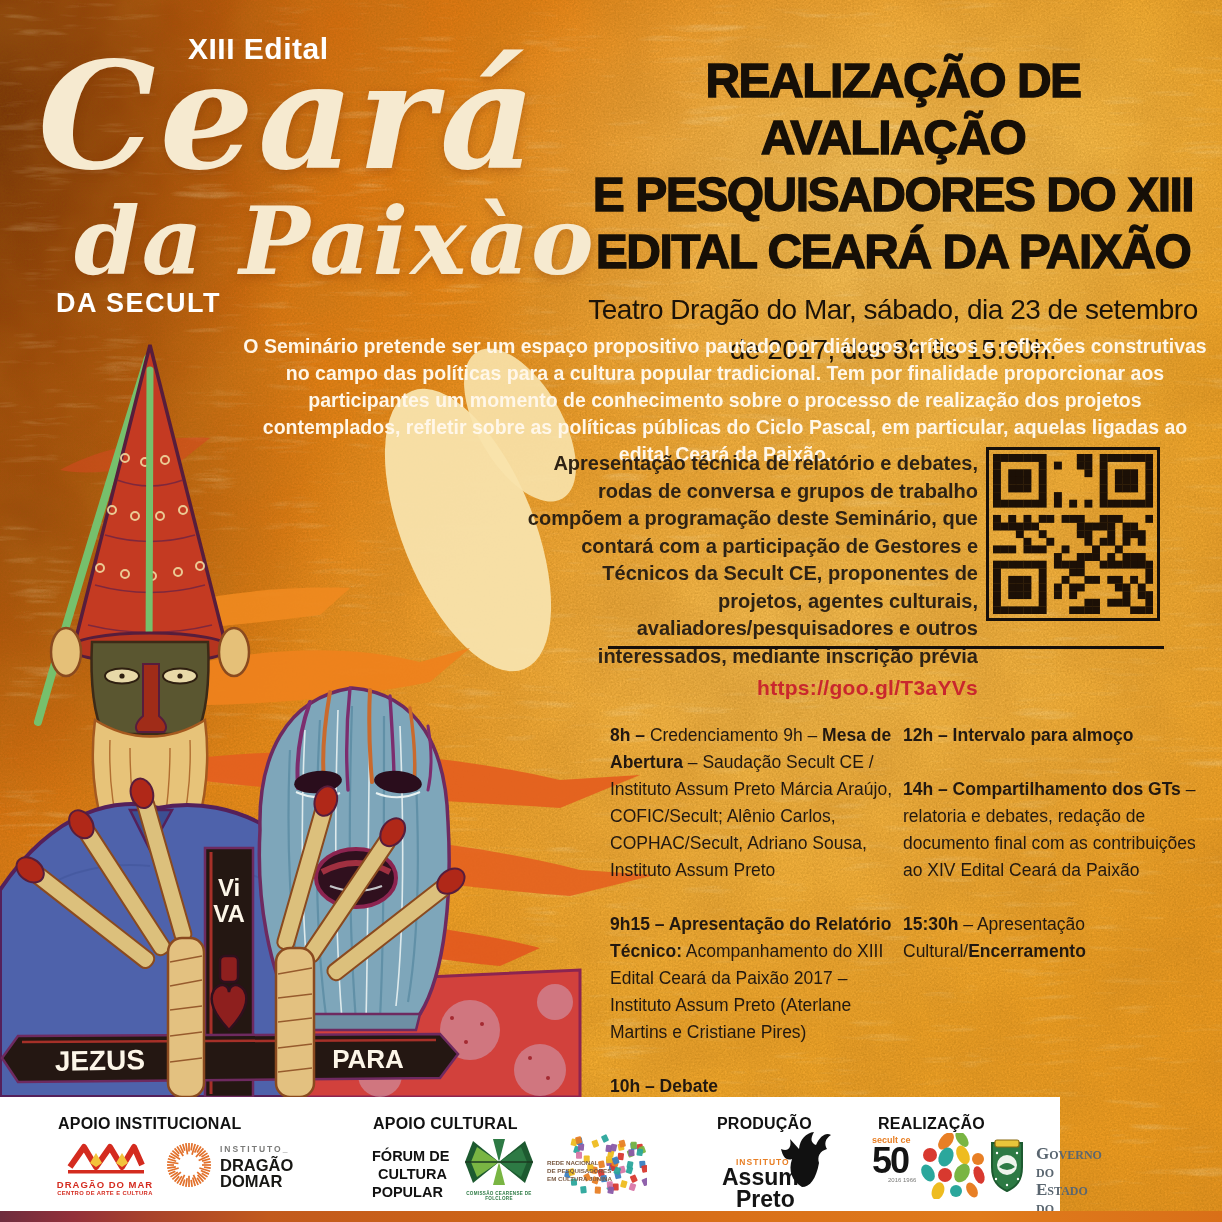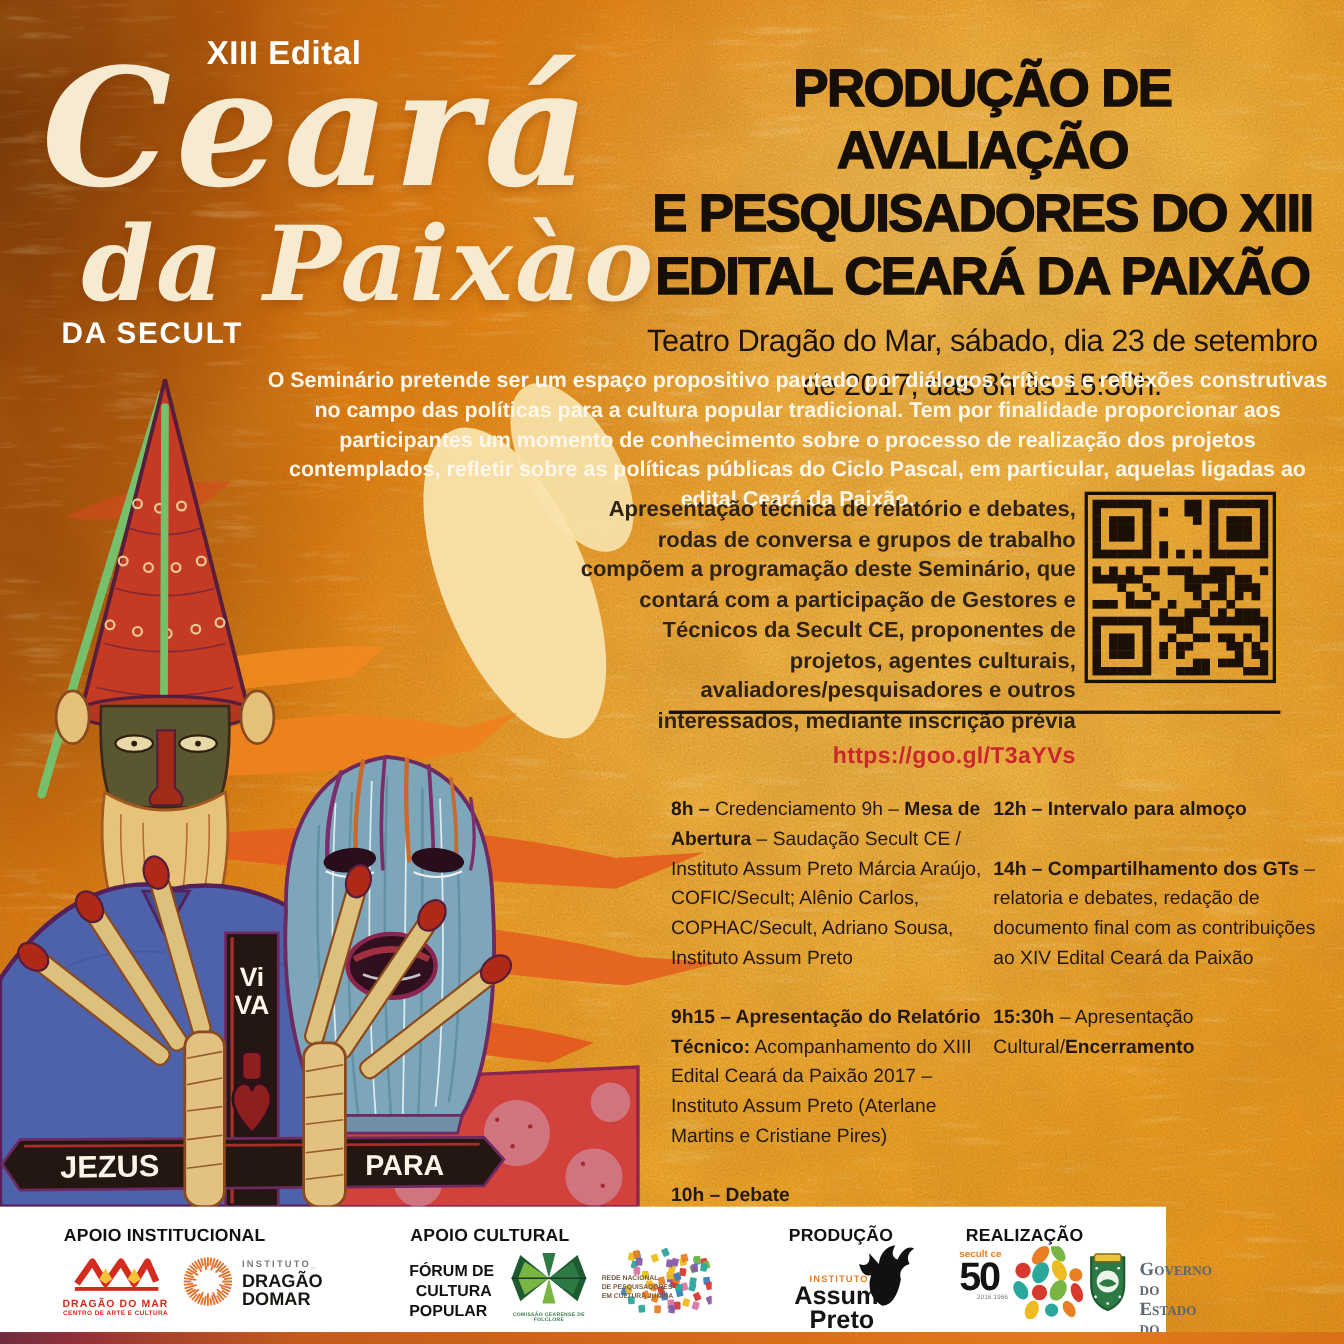--- a/index.html
+++ b/index.html
@@ -243,21 +243,21 @@
       </g>
     </g>
   </svg>
 
   <div class="abs edital">XIII Edital</div>
   <div class="abs script ceara">Ceará</div>
   <div class="abs script paixao">da Paixào</div>
   <div class="abs secult">DA SECULT</div>
 
   <div class="abs title">
-    <div class="tl">PRODUÇÃO DE AVALIAÇÃO</div>
+    <div class="tl">REALIZAÇÃO DE AVALIAÇÃO</div>
     <div class="tl">E PESQUISADORES DO XIII</div>
     <div class="tl">EDITAL CEARÁ DA PAIXÃO</div>
     <div class="subtitle">Teatro Dragão do Mar, sábado, dia 23 de setembro de 2017, das 8h às 15:30h.</div>
   </div>
 
   <div class="abs intro">O Seminário pretende ser um espaço propositivo pautado por diálogos críticos e reflexões construtivas no campo das políticas para a cultura popular tradicional. Tem por finalidade proporcionar aos participantes um momento de conhecimento sobre o processo de realização dos projetos contemplados, refletir sobre as políticas públicas do Ciclo Pascal, em particular, aquelas ligadas ao edital Ceará da Paixão.</div>
 
   <div class="abs reg">
     <span>Apresentação técnica de relatório e debates, rodas de conversa e grupos de trabalho compõem a programação deste Seminário, que contará com a participação de Gestores e Técnicos da Secult CE, proponentes de projetos, agentes culturais, avaliadores/pesquisadores e outros interessados, mediante inscrição prévia</span><br>
     <span class="reg-link">https://goo.gl/T3aYVs</span>

